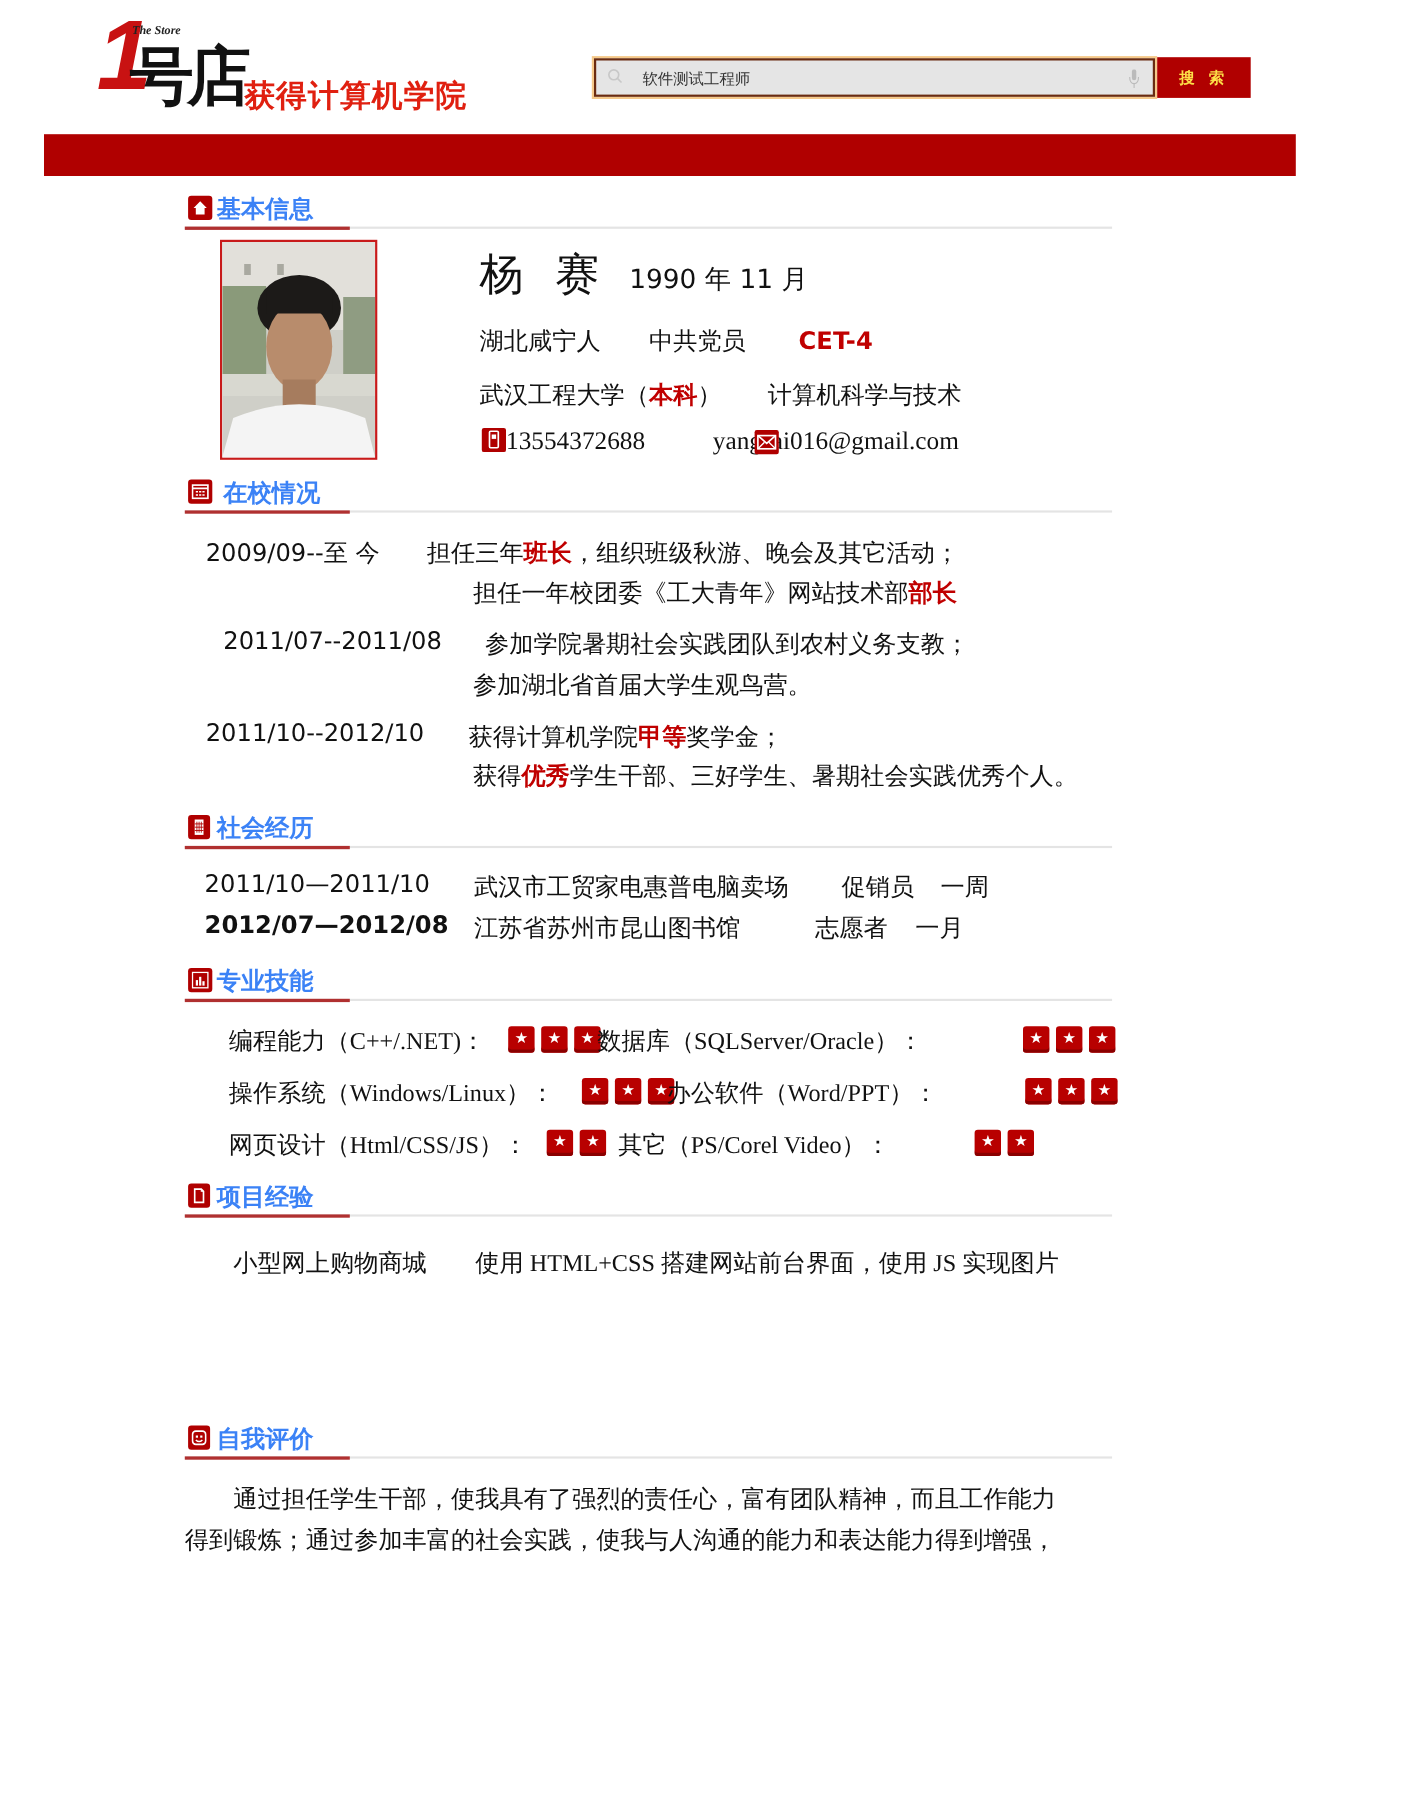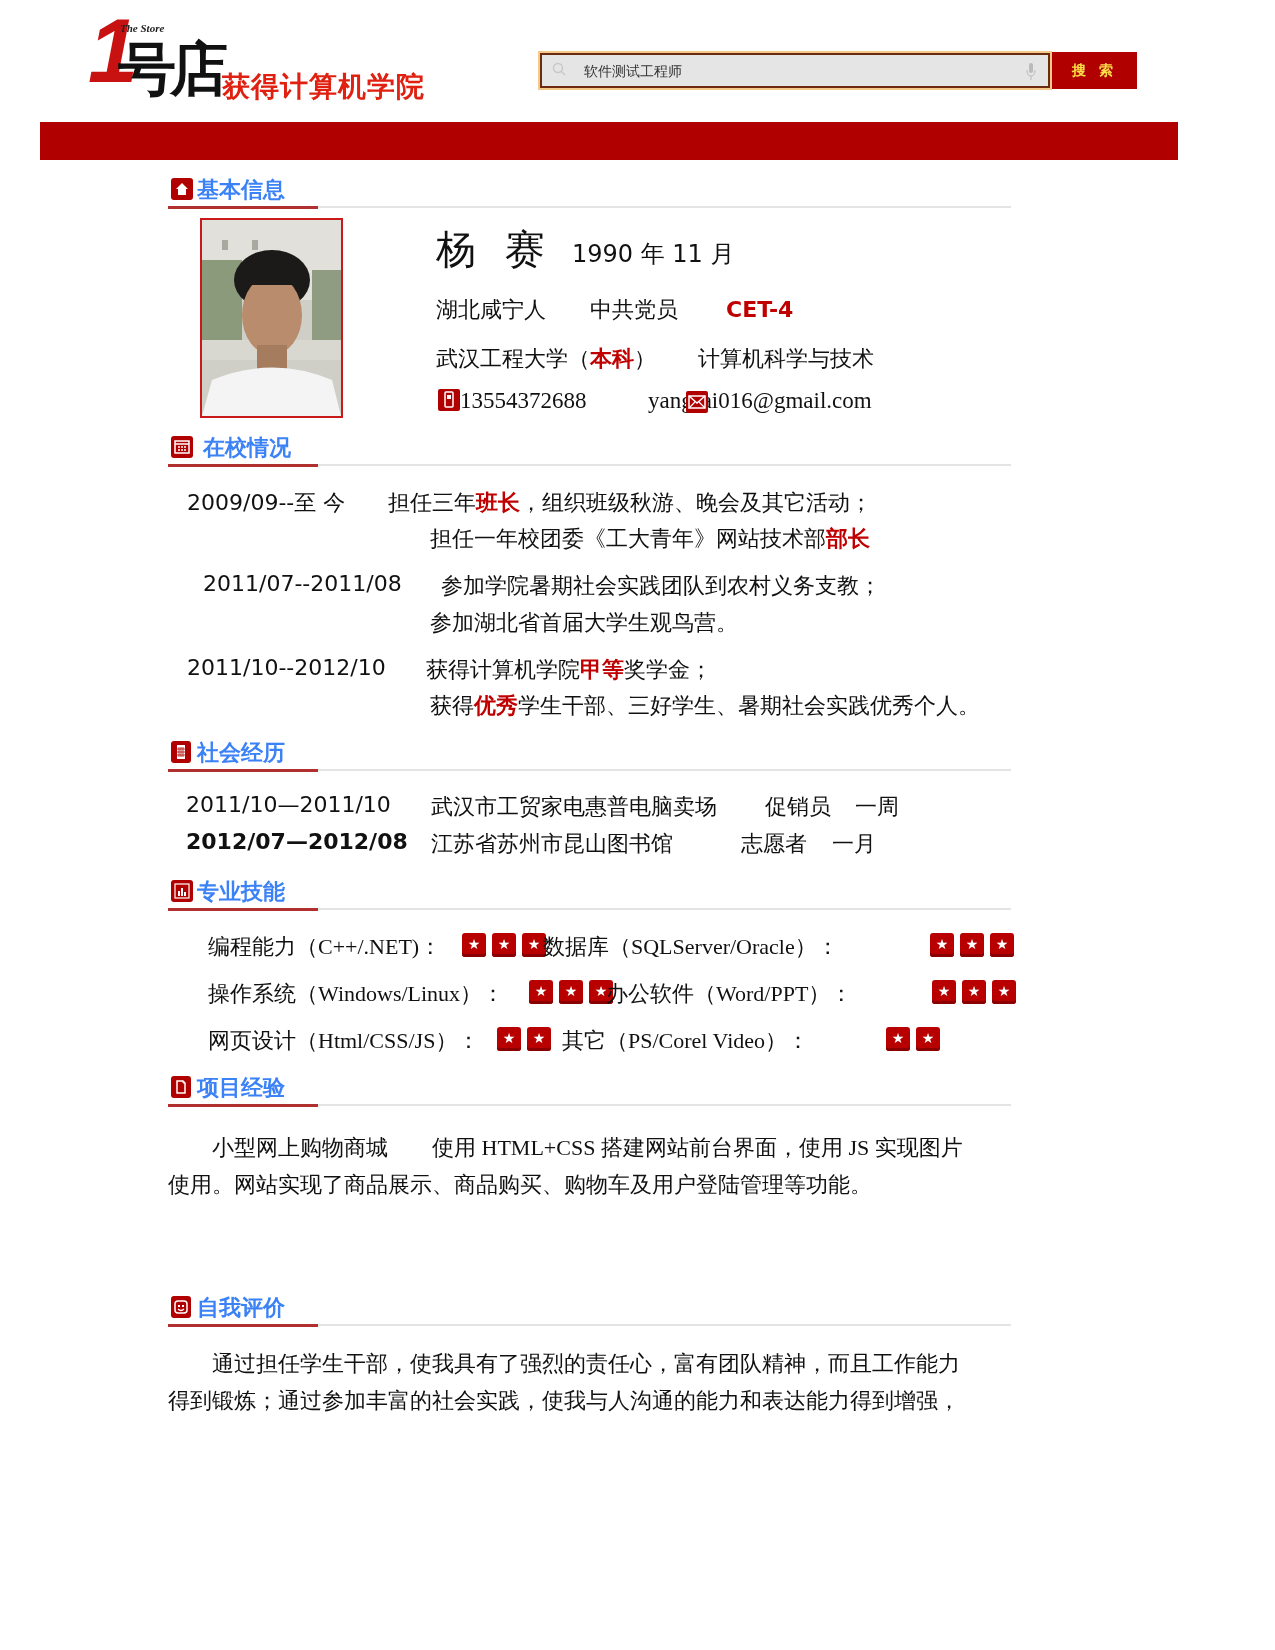--- a/index.html
+++ b/index.html
@@ -243,21 +243,20 @@
         <path d="M9 2 L9 4 L11 4" fill="none" stroke="#fff" stroke-width="1"></path>
       </svg>
   </div>
   <div class="title">项目经验</div>
   <div class="line-grey"></div>
   <div class="line-red"></div>
 </div>
 
 <div class="para serif" style="top:1129px;">
   <div>　　小型网上购物商城　　使用 HTML+CSS 搭建网站前台界面，使用 JS 实现图片</div>
-  <div>使用。网站实现了商品展示、商品购买、购物车及用户登陆管理等功能。</div>
 </div>
 
 
 <div class="sec-head" style="top:1292px;">
   <div class="ico" style="width:20px;">
     <svg width="14" height="16" viewBox="0 0 14 16">
         <rect x="1" y="2" width="12" height="12" rx="3" fill="none" stroke="#fff" stroke-width="1.5"></rect>
         <rect x="4" y="6" width="2" height="2" fill="#fff"></rect>
         <rect x="8" y="6" width="2" height="2" fill="#fff"></rect>
         <path d="M4 10 Q7 13 10 10" fill="none" stroke="#fff" stroke-width="1.3"></path>

